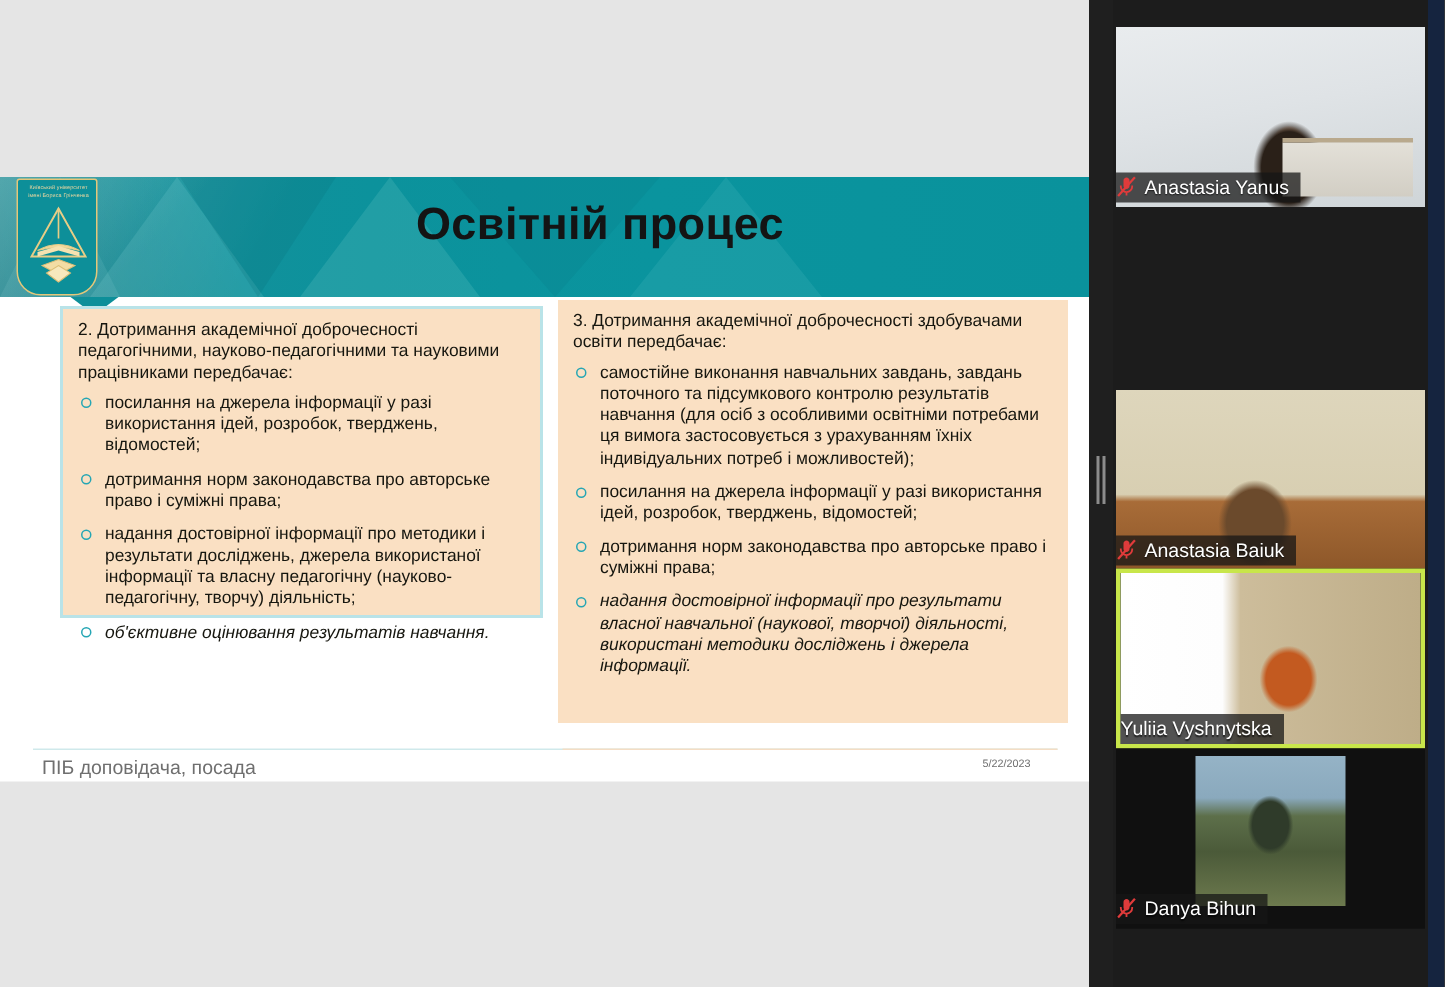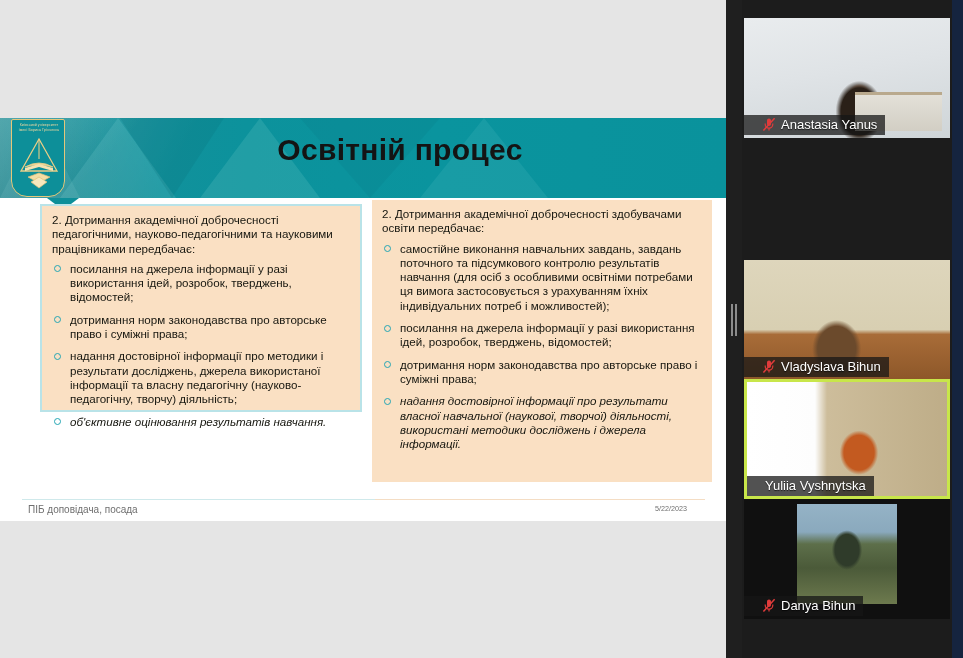--- a/index.html
+++ b/index.html
@@ -165,21 +165,21 @@
   }
   #slide-footer-rule .warm {
     position: absolute; right: 0; top: 0;
     width: 330px; height: 1px;
     background: #f4ddc4;
   }
   #footer-presenter {
     position: absolute;
     left: 28px; top: 386px;
     color: #6f6f6f;
-    font-size: 10px;
+    font-size: 13px;
   }
   #footer-date {
     position: absolute;
     right: 40px; top: 386px;
     color: #6f6f6f;
     font-size: 7.2px;
   }
 
   
   #panel-divider {
@@ -271,21 +271,21 @@
       linear-gradient(180deg, #95b3c6 0%, #8aa9bd 28%, #5d6f4a 40%, #4b5a39 64%, #6d7a4e 100%);
   }
 
   
   .namebar {
     position: absolute;
     left: 0; bottom: 3px;
     display: flex;
     align-items: center;
     gap: 5px;
-    padding: 2px 8px 3px 18px;
+    padding: 2px 8px 3px 0;
     background: rgba(22,22,22,0.74);
   }
   .tile.t3 .namebar { left: 0; bottom: 0; }
   .namebar .name {
     color: #ffffff;
     font-size: 13px;
     white-space: nowrap;
     text-shadow: 0 1px 1px rgba(0,0,0,.7);
   }
   .mic-muted-icon { width: 14px; height: 15px; display: block; flex: 0 0 auto; }
@@ -328,21 +328,21 @@
         <div class="box-heading">2. Дотримання академічної доброчесності педагогічними, науково-педагогічними та науковими працівниками передбачає:</div>
         <ul class="bullet-list">
           <li><span class="ring"></span><span>посилання на джерела інформації у разі використання ідей, розробок, тверджень, відомостей;</span></li>
           <li><span class="ring"></span><span>дотримання норм законодавства про авторське право і суміжні права;</span></li>
           <li><span class="ring"></span><span>надання достовірної інформації про методики і результати досліджень, джерела використаної інформації та власну педагогічну (науково-педагогічну, творчу) діяльність;</span></li>
           <li><span class="ring"></span><span>об'єктивне оцінювання результатів навчання.</span></li>
         </ul>
       </div>
 
       <div id="box-right" class="content-box">
-        <div class="box-heading">2. Дотримання академічної доброчесності здобувачами освіти передбачає:</div>
+        <div class="box-heading">3. Дотримання академічної доброчесності здобувачами освіти передбачає:</div>
         <ul class="bullet-list">
           <li><span class="ring"></span><span>самостійне виконання навчальних завдань, завдань поточного та підсумкового контролю результатів навчання (для осіб з особливими освітніми потребами ця вимога застосовується з урахуванням їхніх індивідуальних потреб і можливостей);</span></li>
           <li><span class="ring"></span><span>посилання на джерела інформації у разі використання ідей, розробок, тверджень, відомостей;</span></li>
           <li><span class="ring"></span><span>дотримання норм законодавства про авторське право і суміжні права;</span></li>
           <li><span class="ring"></span><span>надання достовірної інформації про результати власної навчальної (наукової, творчої) діяльності, використані методики досліджень і джерела інформації.</span></li>
         </ul>
       </div>
 
       <div id="slide-footer-rule">
           <span class="warm"></span>
@@ -378,21 +378,21 @@
 
     <div class="tile t2">
       <div class="feed vladyslava"></div>
       <div class="namebar">
         <svg class="mic-muted-icon" viewBox="0 0 14 15">
           <path d="M7 1.4c-1.1 0-2 .9-2 2v3.6c0 1.1.9 2 2 2s2-.9 2-2V3.4c0-1.1-.9-2-2-2z" fill="#e03b3b"></path>
           <path d="M3.2 6.6v.7c0 2.1 1.7 3.8 3.8 3.8s3.8-1.7 3.8-3.8v-.7" fill="none" stroke="#e03b3b" stroke-width="1.2"></path>
           <line x1="7" y1="11.1" x2="7" y2="13.4" stroke="#e03b3b" stroke-width="1.2"></line>
           <line x1="1.4" y1="13.6" x2="12.6" y2="1.2" stroke="#e03b3b" stroke-width="1.5"></line>
         </svg>
-        <span class="name">Vladyslava Bihun</span>
+        <span class="name">Anastasia Baiuk</span>
       </div>
     </div>
 
     <div class="tile t3">
       <div class="feed yuliia"></div>
       <div class="namebar">
         <span class="name">Yuliia Vyshnytska</span>
       </div>
     </div>
 

